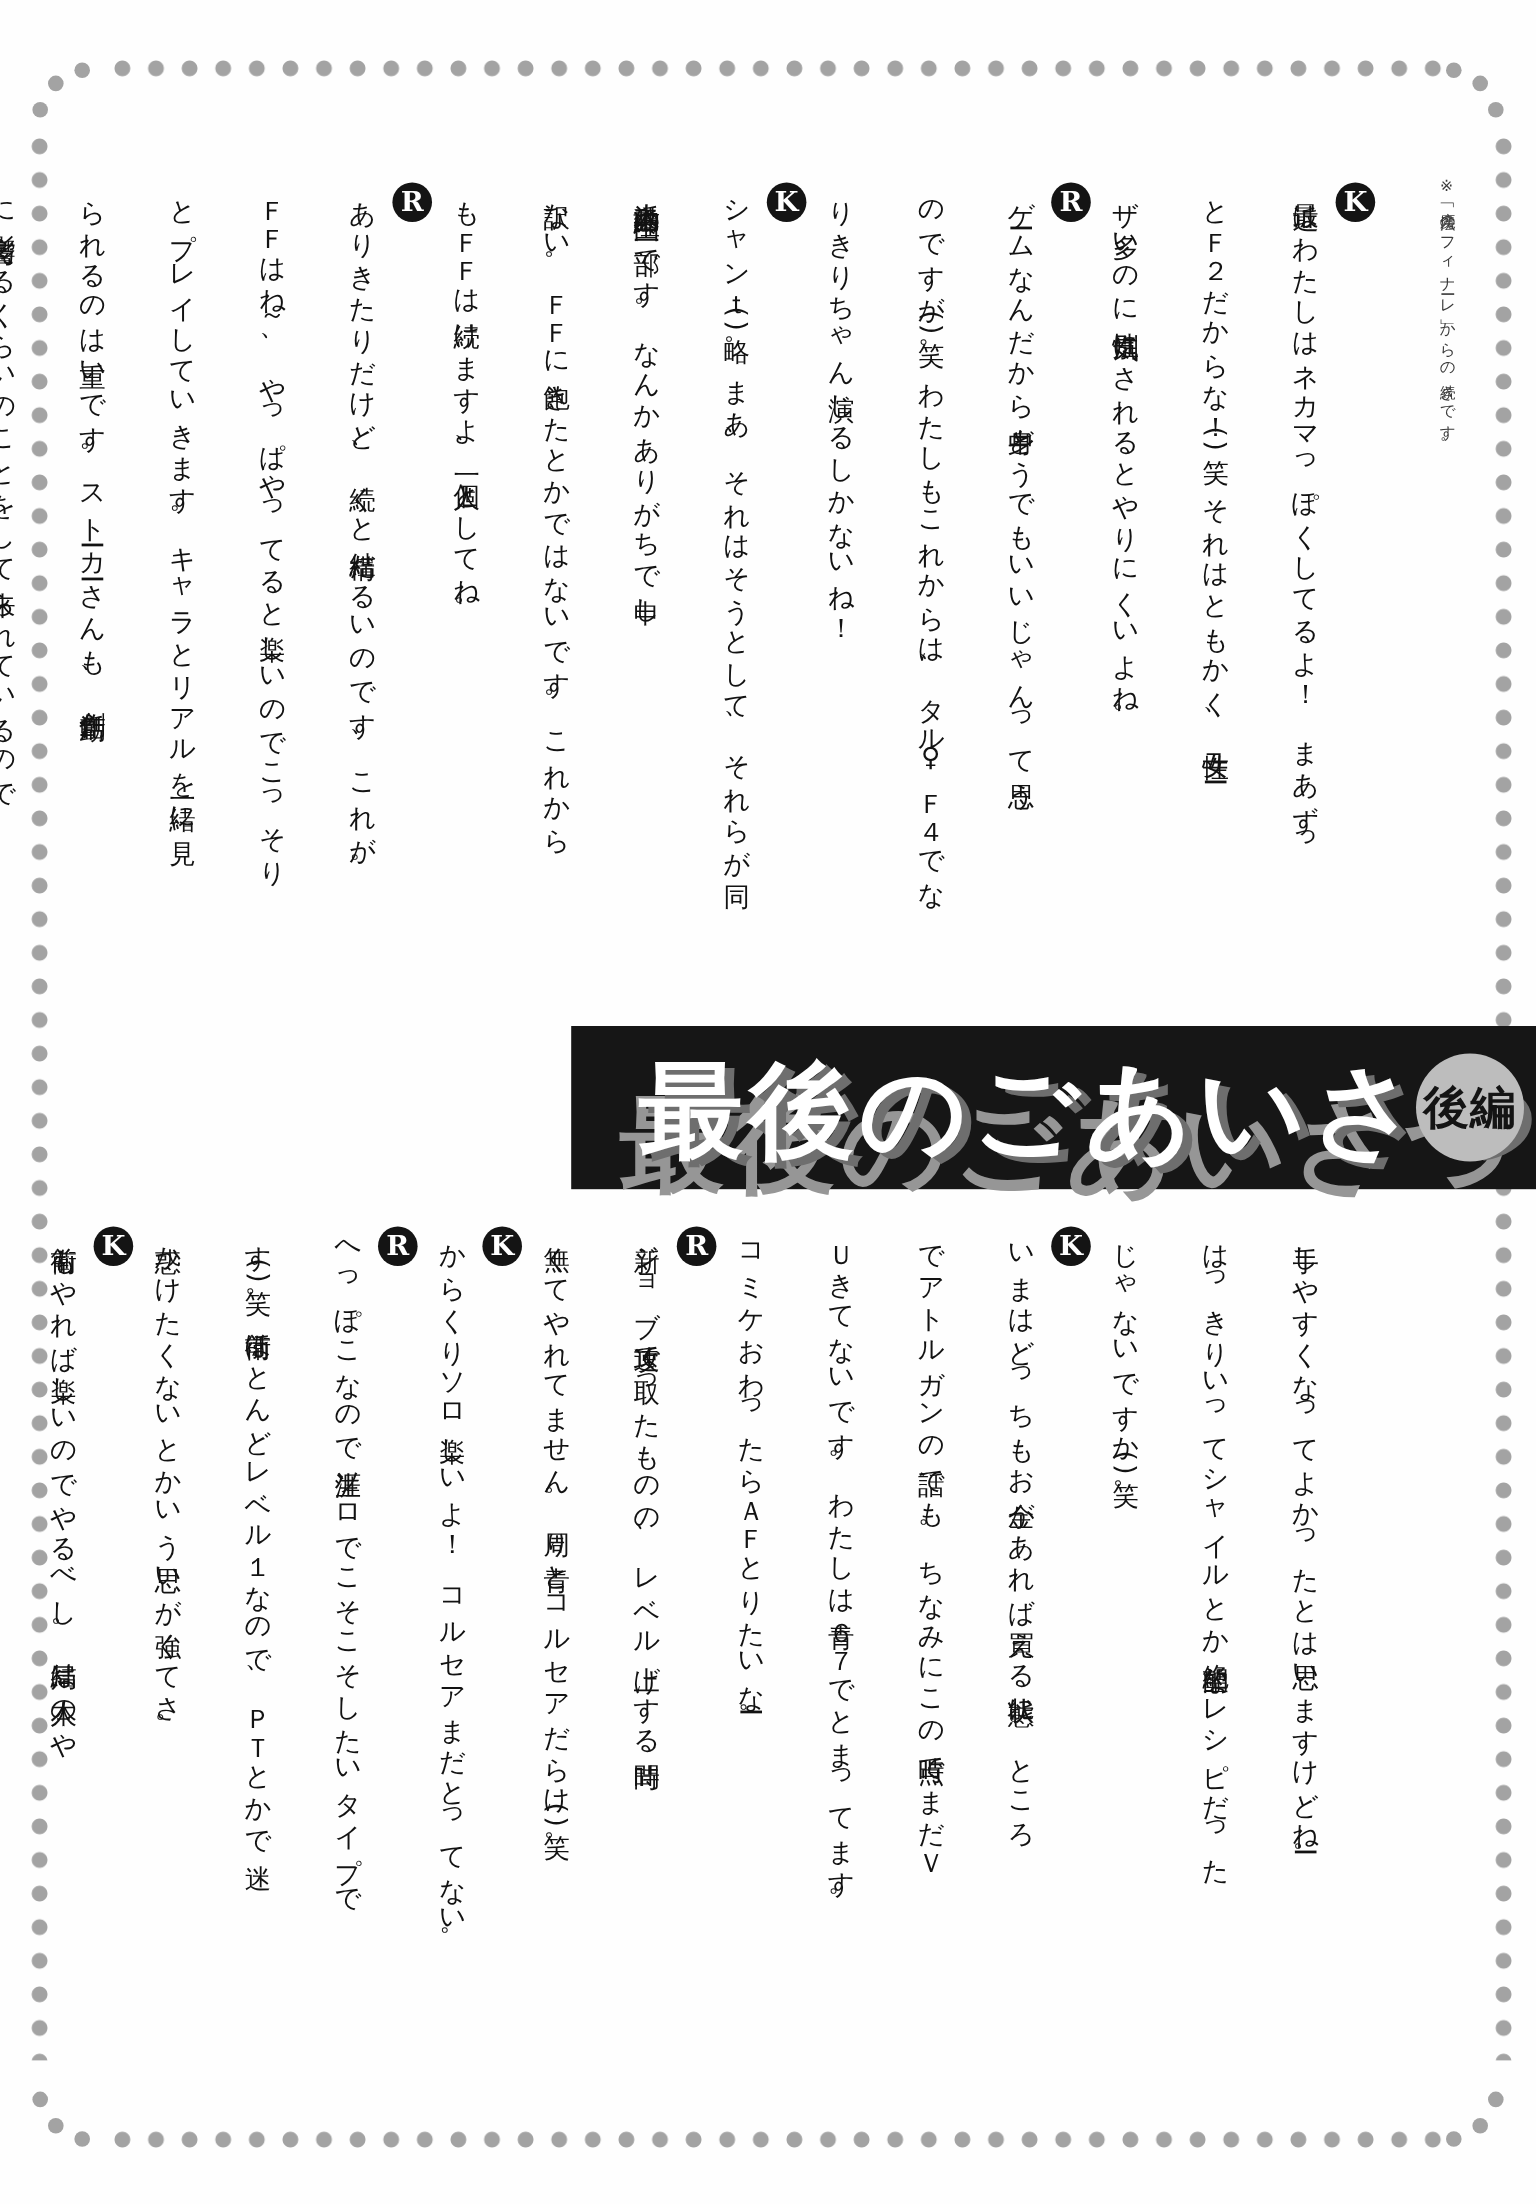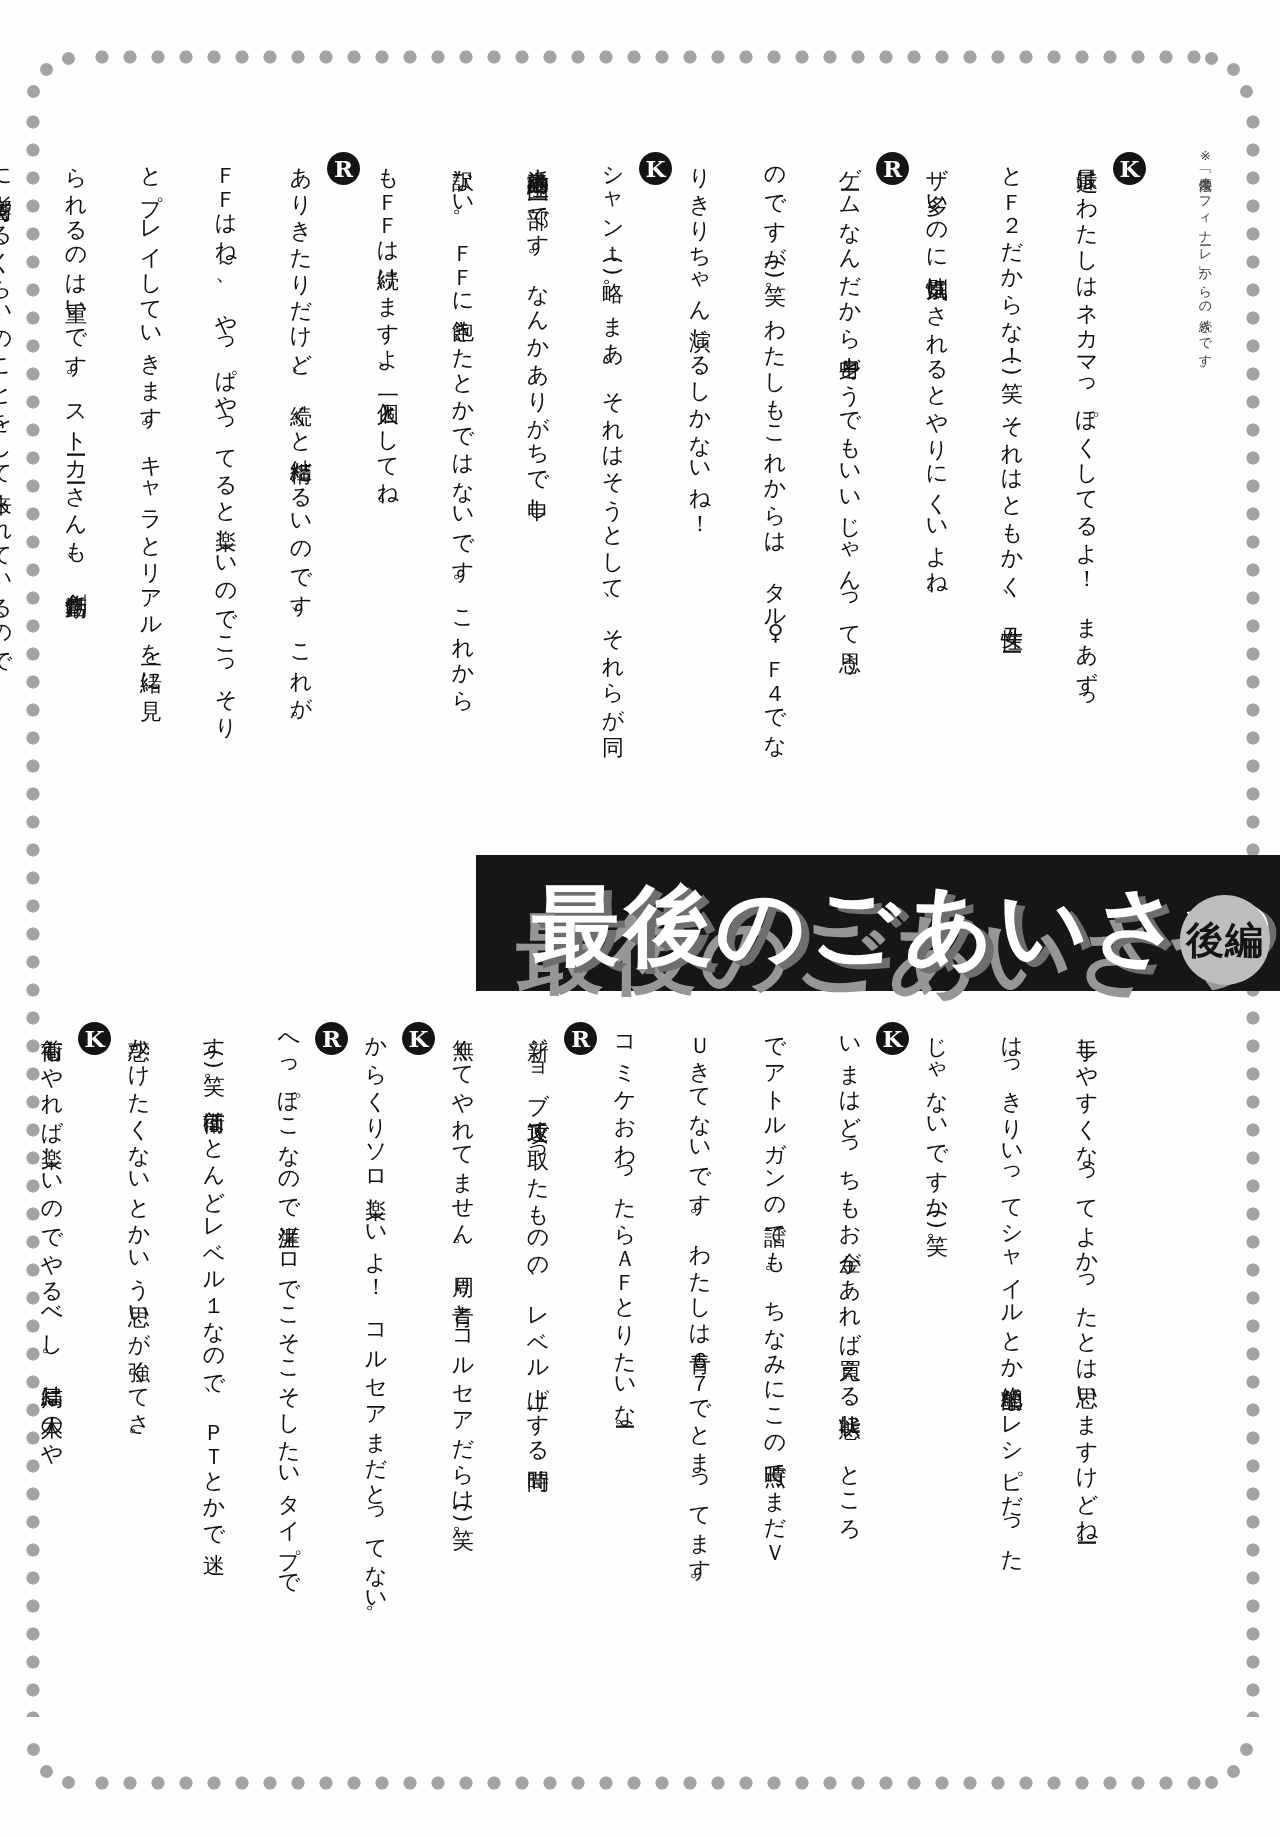--- a/index.html
+++ b/index.html
@@ -52,21 +52,21 @@
     position:absolute;left:-16px;top:30px;font-size:88px;font-weight:bold;
     color:#969696;letter-spacing:4px;white-space:nowrap;
     font-family:"DejaVu Sans",sans-serif;
   }
   .banner-title{
     position:absolute;left:0;top:2px;font-size:88px;font-weight:bold;color:#ffffff;
     letter-spacing:4px;white-space:nowrap;text-shadow:8px 5px 0 #6e6e6e;
     font-family:"DejaVu Sans",sans-serif;
   }
   #badge{
-    position:absolute;right:10px;top:40px;width:90px;height:90px;border-radius:50%;
+    position:absolute;right:10px;top:23px;width:90px;height:90px;border-radius:50%;
     background:#bdbdbd;color:#141414;display:flex;align-items:center;justify-content:center;
     font-size:38px;font-weight:bold;letter-spacing:1px;z-index:4;
   }
 </style>
 </head>
 <body>
 
 <div id="border-top" class="dot-strip h"></div>
 <div id="border-bottom" class="dot-strip h"></div>
 <div id="border-left" class="dot-strip v"></div>

